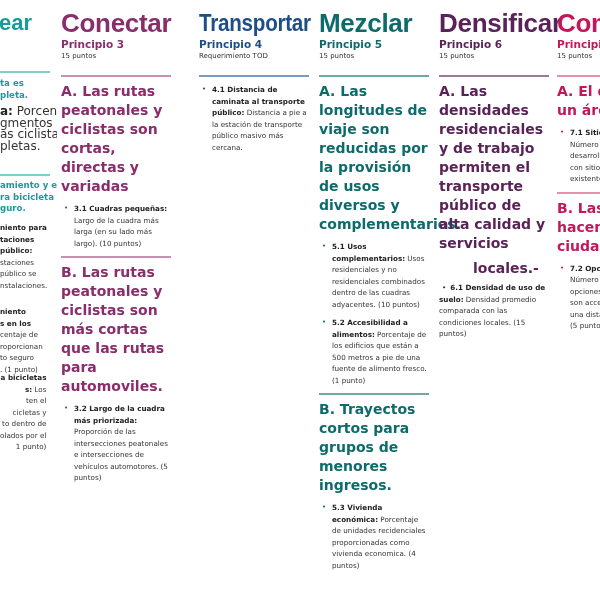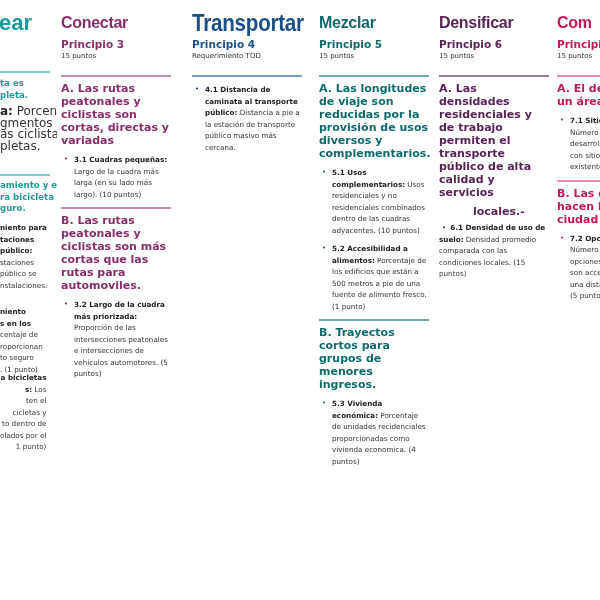--- a/index.html
+++ b/index.html
@@ -1,23 +1,23 @@
 <!DOCTYPE html>
 <html><head>
 <meta charset="utf-8">
 <style>
   html, body { margin:0; padding:0; background:#ffffff; }
   body { width:600px; height:600px; overflow:hidden; position:relative; font-family:"DejaVu Sans", sans-serif; color:#333; }
   .col { position:absolute; top:0; }
-  .title { font-family:"Liberation Sans", sans-serif; font-weight:bold; font-size:16px; line-height:26px; margin-top:10px; white-space:nowrap; letter-spacing:-0.3px; }
+  .title { font-family:"Liberation Sans", sans-serif; font-weight:bold; font-size:26px; line-height:26px; margin-top:10px; white-space:nowrap; letter-spacing:-0.3px; }
   .title.condensed { transform:scaleX(0.86); transform-origin:left; }
   .principle { font-weight:bold; font-size:10.5px; line-height:13px; margin-top:2px; white-space:nowrap; }
   .points { font-size:7px; line-height:10px; color:#333; white-space:nowrap; }
   .rule { height:2px; margin-top:14px; margin-bottom:5px; }
-  .section { font-weight:bold; font-size:11px; line-height:13px; margin:0; }
+  .section { font-weight:bold; font-size:14px; line-height:19px; margin:0; }
   .items { list-style:none; margin:7px 0 0 0; padding:0; }
   .item { position:relative; padding-left:13px; font-size:7.2px; line-height:11.5px; margin-bottom:7px; color:#333; }
   .item .bullet { position:absolute; left:3px; top:0; font-size:7px; }
   .item b { font-weight:bold; color:#222; }
   .clip-right { position:absolute; left:557px; top:0; width:43px; height:600px; overflow:hidden; }
   .clip-right .col { left:0; width:170px; }
 </style>
 </head>
 <body>
 
@@ -68,21 +68,21 @@
   </div>
   <div class="rule" style="background:#c98fb4; margin-top:6px;"></div>
   <div>
     <p class="section" style="color:#8a2d6b;">B. Las rutas peatonales y ciclistas son más cortas que las rutas para automoviles.</p>
     <ul class="items">
       <li class="item"><span class="bullet" style="color:#8a2d6b">•</span><b>3.2 Largo de la cuadra más priorizada:</b><span>  Proporción de las intersecciones peatonales e intersecciones de vehículos automotores. (5 puntos)</span></li>
     </ul>
   </div>
 </div>
 
-<div class="col" style="left:192px; width:110px;">
+<div class="col" style="left:199px; width:110px;">
   <div class="title condensed" style="color:#1d4f86; font-size:24px;">Transportar</div>
   <div class="principle" style="color:#1d4f86;">Principio 4</div>
   <div class="points">Requerimiento TOD</div>
   <div class="rule" style="background:#7a9cc4;"></div>
   <div>
     <ul class="items">
       <li class="item"><span class="bullet" style="color:#1d4f86">•</span><b>4.1 Distancia de caminata al transporte público:</b><span> Distancia a pie a la estación de transporte público masivo más cercana.</span></li>
     </ul>
   </div>
 </div>

